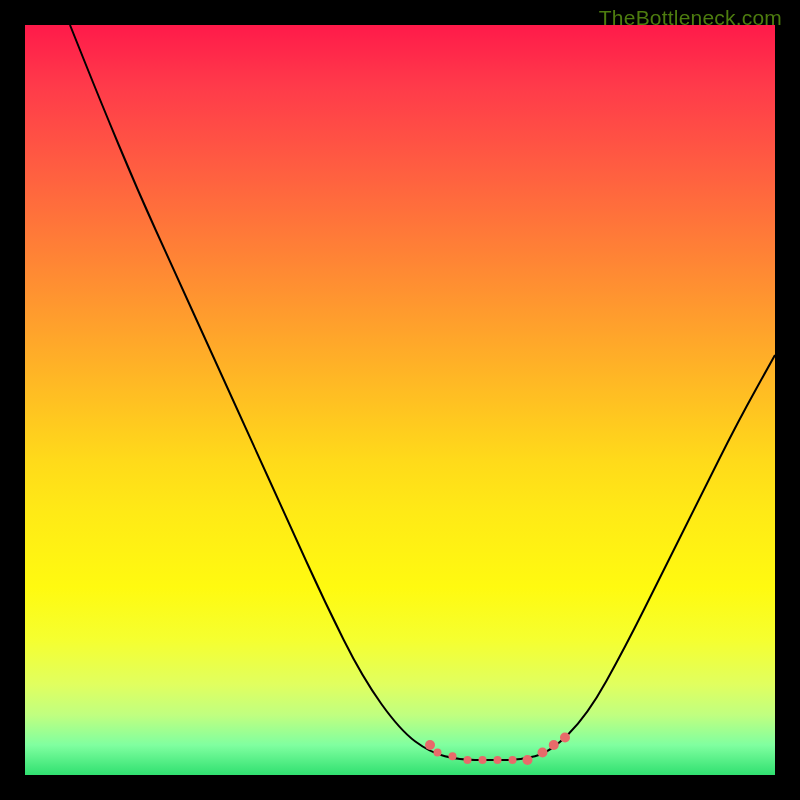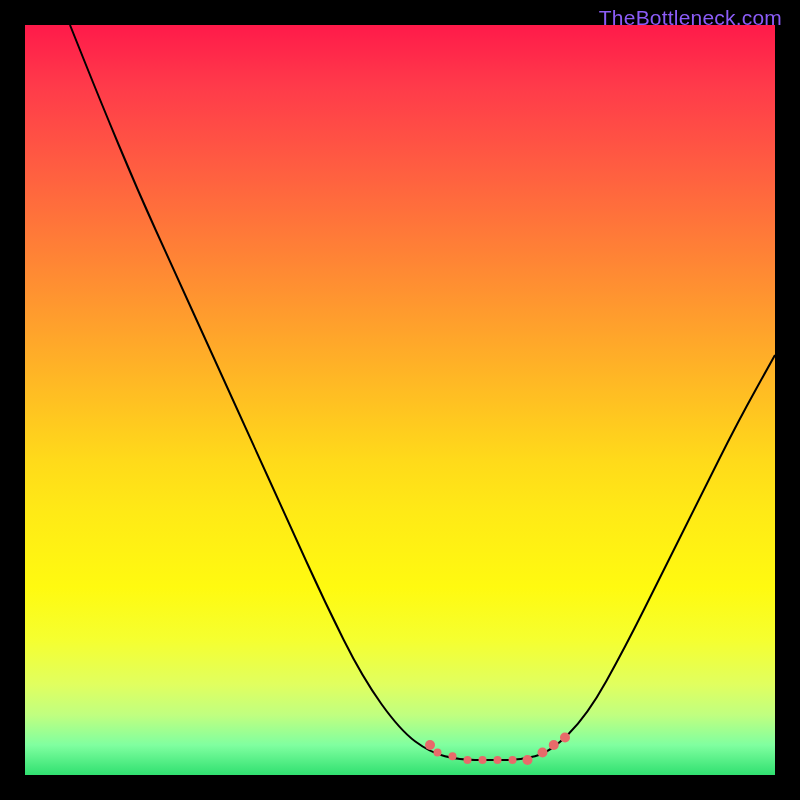--- a/index.html
+++ b/index.html
@@ -8,21 +8,21 @@
     height: 800px;
     background: #000;
     font-family: Arial, sans-serif;
     position: relative;
     overflow: hidden;
   }
   .watermark {
     position: absolute;
     top: 6px;
     right: 18px;
-    color: #8b5cf6;
+    color: #4d7c0f;
     font-size: 21px;
     font-weight: 500;
     z-index: 10;
     letter-spacing: 0.2px;
   }
   .plot-area {
     position: absolute;
     left: 25px;
     top: 25px;
     width: 750px;

